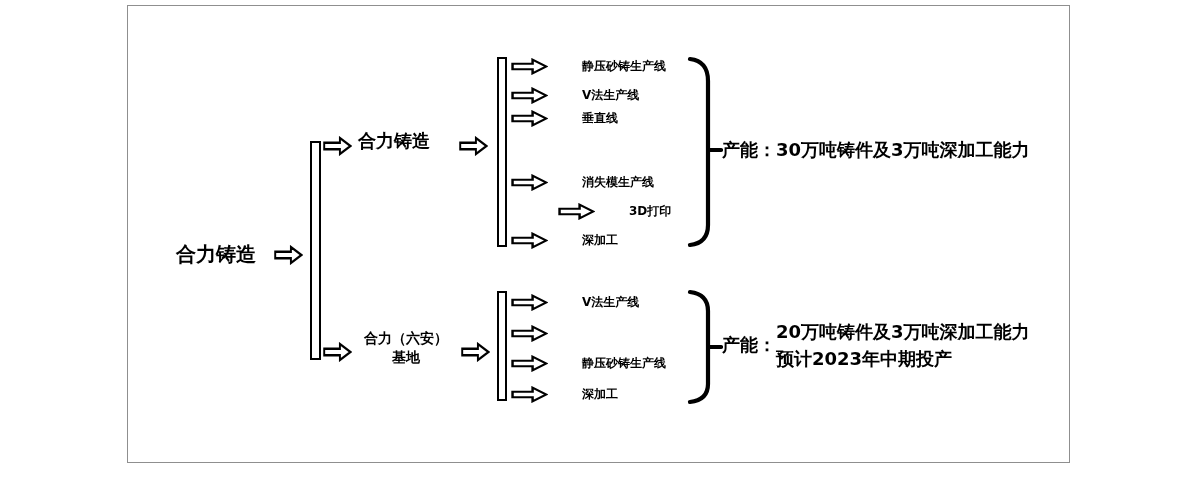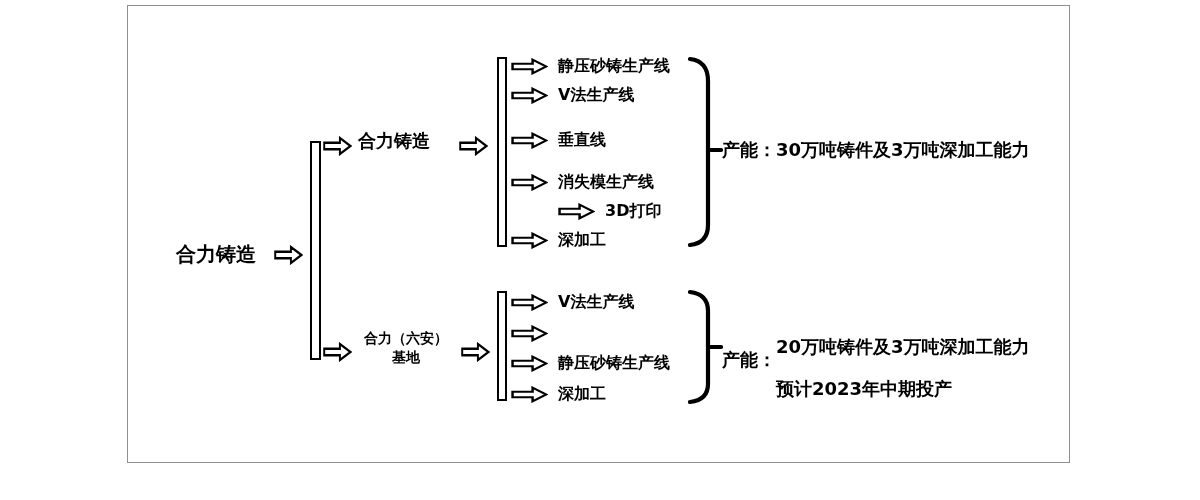--- a/index.html
+++ b/index.html
@@ -63,24 +63,25 @@
 
   .line-row {
     position: absolute;
     left: 511px;
     height: 20px;
     display: flex;
     align-items: center;
     gap: 10px;
   }
   .line-row .label {
-    font-size: 16px;
+    font-size: 12px;
     line-height: 20px;
-  }
-  .g1-r0 { top: 56px; }  .g1-r1 { top: 85px; }  .g1-r2 { top: 130px; }
+    margin-left: 24px;
+  }
+  .g1-r0 { top: 56px; }  .g1-r1 { top: 85px; }  .g1-r2 { top: 108px; }
   .g1-r3 { top: 143px; } .g1-r4 { top: 172px; text-align: right; } .g1-r5 { top: 201px; padding-left: 47px; }
   .g1-r6 { top: 230px; }
   .g2-r0 { top: 292px; } .g2-r1 { top: 323px; } .g2-r2 { top: 353px; }
   .g2-r3 { top: 384px; }
 
   .capacity-1 {
     left: 722px;
     top: 140px;
     height: 20px;
     display: flex;
@@ -88,21 +89,21 @@
     font-size: 18px;
   }
   .capacity-2 {
     left: 722px;
     top: 318px;
     display: flex;
     align-items: center;
     font-size: 18px;
   }
   .capacity-2 .cap-lines { display: flex; flex-direction: column; }
-  .capacity-2 .cap-lines .cap-line { line-height: 27px; margin-top: 15px; }
+  .capacity-2 .cap-lines .cap-line { line-height: 27px; }
 
   svg { display: block; }
 </style>
 </head>
 <body>
 
 <div class="canvas">
   <div class="frame"></div>
 
   <div class="abs b root-label">合力铸造</div>

